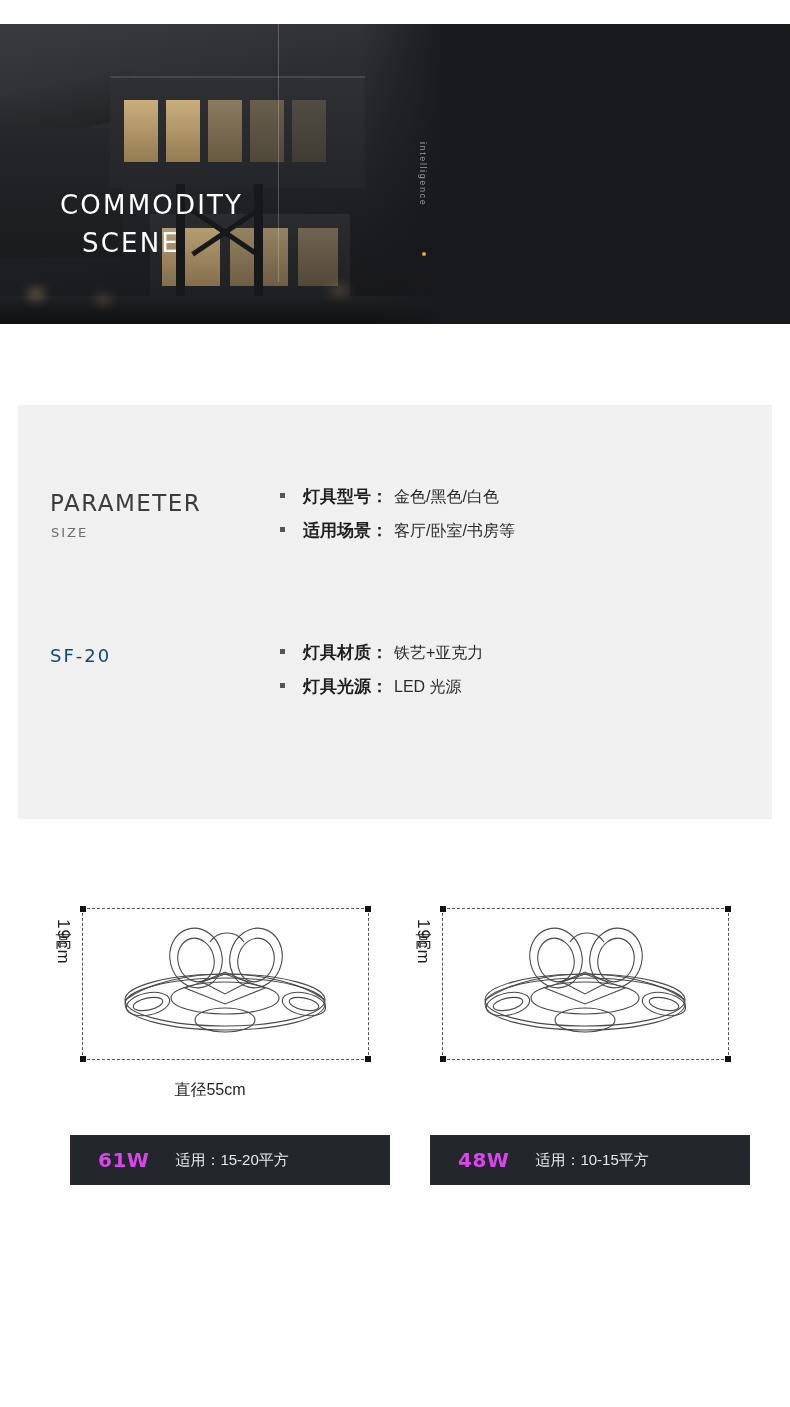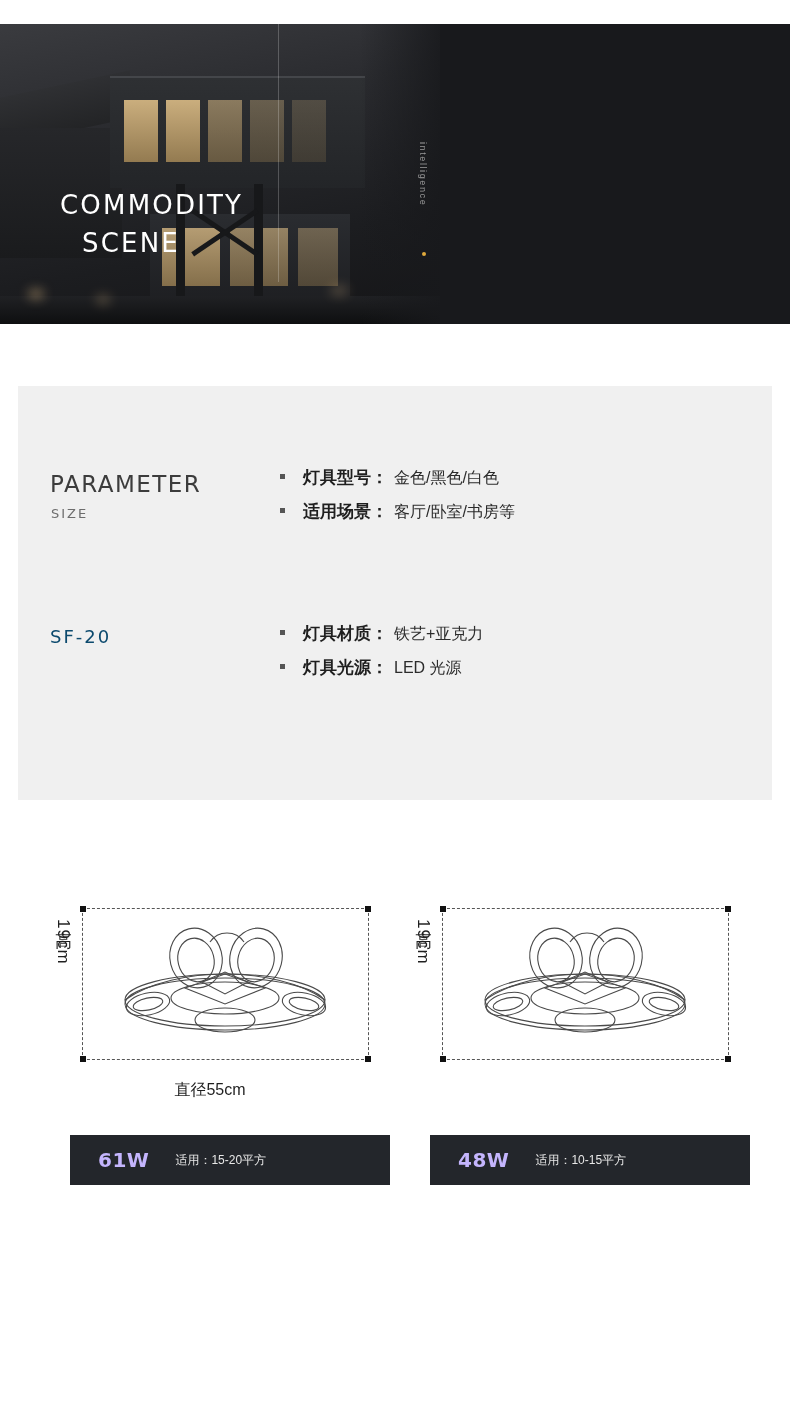--- a/index.html
+++ b/index.html
@@ -132,21 +132,21 @@
     font-family: "DejaVu Sans", sans-serif;
     font-weight: 500;
     line-height: 38px;
     white-space: pre-line;
   }
   .hero-title .l2 { display:block; padding-left: 22px; }
 
   
   .param-panel {
     position: absolute;
-    left: 18px; top: 386px;
+    left: 18px; top: 405px;
     width: 754px; height: 414px;
     background: #f0f0f0;
   }
   .param-title {
     position: absolute;
     left: 32px; top: 85px;
     font-size: 23px;
     letter-spacing: 1.5px;
     color: #3c3c3c;
     font-family: "DejaVu Sans", sans-serif;
@@ -251,30 +251,30 @@
     position: absolute;
     top: 245px;
     left: 40px;
     width: 320px;
     height: 50px;
     background: #23262b;
     display: flex;
     align-items: center;
   }
   .watt-num {
-    color: #c4b5fd;
+    color: #d946ef;
     font-size: 20px;
     font-weight: bold;
     font-family: "DejaVu Sans", sans-serif;
     margin-left: 28px;
     letter-spacing: 0.5px;
   }
   .watt-text {
     color: #e7e7e7;
-    font-size: 12px;
+    font-size: 15px;
     margin-left: 26px;
   }
 </style>
 </head>
 <body>
 
 <div class="hero">
 
   <div class="hero-photo">
     <div class="sky"></div>

